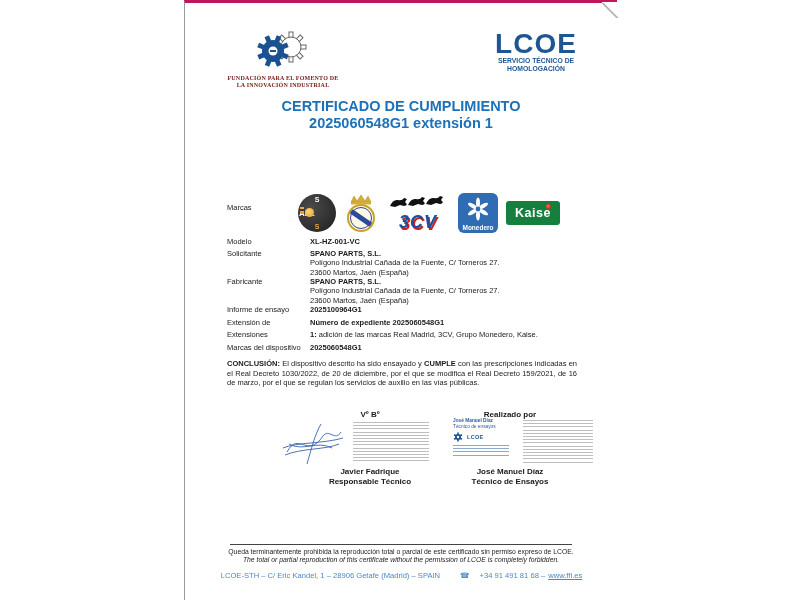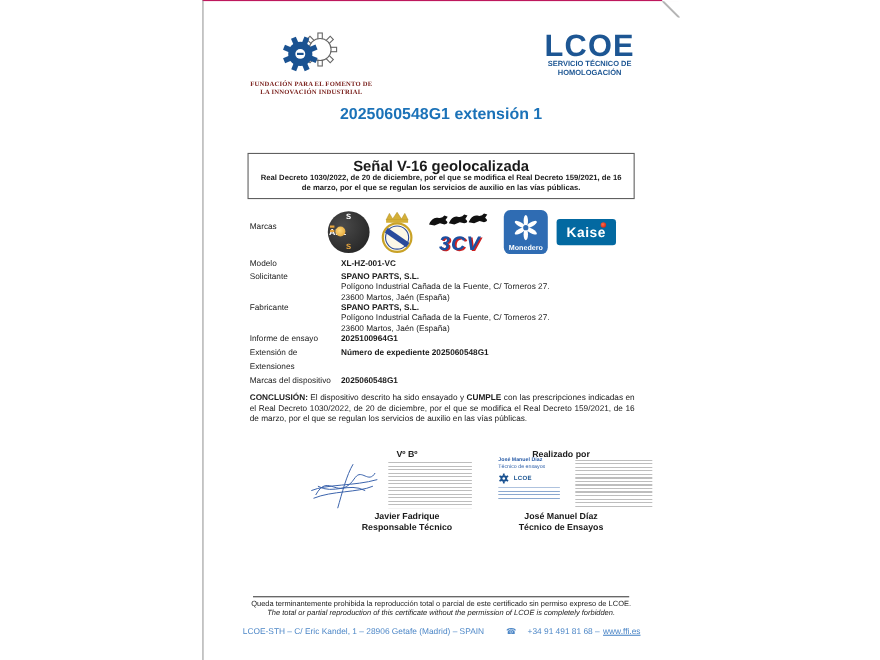--- a/index.html
+++ b/index.html
@@ -1,19 +1,19 @@
 <!DOCTYPE html>
 <html><head>
 <meta charset="utf-8">
 <style>
   * { margin:0; padding:0; box-sizing:border-box; }
   html,body { width:800px; height:600px; background:#fff; overflow:hidden;
               font-family:"Liberation Sans", sans-serif; color:#1a1a1a; }
   .page { position:absolute; left:184px; top:0; width:433px; height:600px;
-          background:#fff; border-left:1px solid #9a9a9a; border-top:1px solid #be185d; }
+          background:#fff; border-left:1px solid #9a9a9a; border-top:3px solid #be185d; }
   .dogear { position:absolute; top:-1px; right:-1px; width:16px; height:16px;
             background:linear-gradient(225deg,#fff 44%,#b5b5b5 48%,#b5b5b5 52%,#fff 56%);
             border-top:1px solid #fff; }
   .abs { position:absolute; }
 
   
   .ffii { left:40px; top:26px; width:116px; text-align:center; }
   .ffii-text { font-size:6px; font-weight:bold; color:#7a201c; line-height:7px;
                font-family:"Liberation Serif", serif; letter-spacing:.2px; }
   .lcoe { left:293px; top:28px; width:116px; text-align:center; }
@@ -47,21 +47,21 @@
   .sos-mid { top:15px; left:1px; font-size:8px; }
   .sos-dot { position:absolute; top:14px; left:7px; width:9px; height:9px; border-radius:50%;
              background:radial-gradient(circle at 40% 40%, #ffd97a, #dd9a2b); }
   .sos-tick { position:absolute; left:2px; width:4px; height:1.5px; background:#e8a63d; }
   .cv3 { position:relative; width:64px; height:38px; flex:0 0 auto; text-align:center; }
   .cv3-text { font-size:18px; font-weight:bold; font-style:italic; color:#1b4fa0;
               text-shadow:1.5px 1.5px 0 #cc2222; line-height:20px; letter-spacing:1px; }
   .monedero { position:relative; width:40px; height:40px; background:#2f6cb3; border-radius:6px;
               flex:0 0 auto; text-align:center; }
   .monedero-text { position:absolute; bottom:2px; width:100%; color:#fff; font-weight:bold; font-size:6.5px; }
-  .kaise { position:relative; width:54px; height:24px; background:#0369a1; border-radius:3px;
+  .kaise { position:relative; width:54px; height:24px; background:#15803d; border-radius:3px;
            flex:0 0 auto; text-align:center; }
   .kaise-text { color:#fff; font-weight:bold; font-size:12.5px; line-height:24px; letter-spacing:.5px; }
   .kaise-dot { position:absolute; top:3px; right:9px; width:5px; height:5px; border-radius:50%;
                background:radial-gradient(circle at 40% 40%, #ff6a4d, #c41200); }
 
   
   .conclusion { left:42px; top:356px; width:350px; font-size:7.5px; line-height:9.6px;
                 text-align:justify; }
   .signedline { left:42px; top:392px; width:350px; font-size:7.5px; }
 
@@ -123,27 +123,24 @@
     <div class="ffii-text">LA INNOVACIÓN INDUSTRIAL</div>
   </div>
 
   <div class="abs lcoe">
     <div class="lcoe-big">LCOE</div>
     <div class="lcoe-sub">SERVICIO TÉCNICO DE</div>
     <div class="lcoe-sub">HOMOLOGACIÓN</div>
   </div>
 
   <div class="abs main-title">
+    <div>CERTIFICADO DE CUMPLIMIENTO</div>
     <div>2025060548G1 extensión 1</div>
   </div>
 
-  <div class="abs product-box">
-    <div class="product-title">Señal V-16 geolocalizada</div>
-    <div class="product-sub">Real Decreto 1030/2022, de 20 de diciembre, por el que se modifica el Real Decreto 159/2021, de 16 de marzo, por el que se regulan los servicios de auxilio en las vías públicas.</div>
-  </div>
 
   <div class="flabel" style="top:200px;">Marcas</div>
   <div class="abs brands">
     <div class="sosall">
       <span class="sos-top">S</span>
       <span class="sos-mid">ALL</span>
       <div class="sos-dot"></div>
       <div class="sos-tick" style="top:13px;"></div>
       <div class="sos-tick" style="top:17px;"></div>
       <span class="sos-bot">S</span>
@@ -207,20 +204,21 @@
     <div class="addr">23600 Martos, Jaén (España)</div>
   </div>
 
   <div class="flabel" style="top:302px;">Informe de ensayo</div>
   <div class="fvalue b" style="top:302px;">2025100964G1</div>
 
   <div class="flabel" style="top:314.5px;">Extensión de</div>
   <div class="fvalue b" style="top:314.5px;">Número de expediente 2025060548G1</div>
 
   <div class="flabel" style="top:327px;">Extensiones</div>
+  <div class="fvalue" style="top:327px;"><span class="b">1:</span><span> adición de las marcas Real Madrid, 3CV, Grupo Monedero, Kaise.</span></div>
 
   <div class="flabel" style="top:339.5px;">Marcas del dispositivo</div>
   <div class="fvalue b" style="top:339.5px;">2025060548G1</div>
 
   <div class="abs conclusion"><span class="b">CONCLUSIÓN:</span><span> El dispositivo descrito ha sido ensayado y </span><span class="b">CUMPLE</span><span> con las prescripciones indicadas en el Real Decreto 1030/2022, de 20 de diciembre, por el que se modifica el Real Decreto 159/2021, de 16 de marzo, por el que se regulan los servicios de auxilio en las vías públicas.</span></div>
 
 
   <div class="abs sig-head" style="left:110px; top:407px; width:150px;">Vº Bº</div>
   <div class="abs sig-head" style="left:250px; top:407px; width:150px;">Realizado por</div>
 

